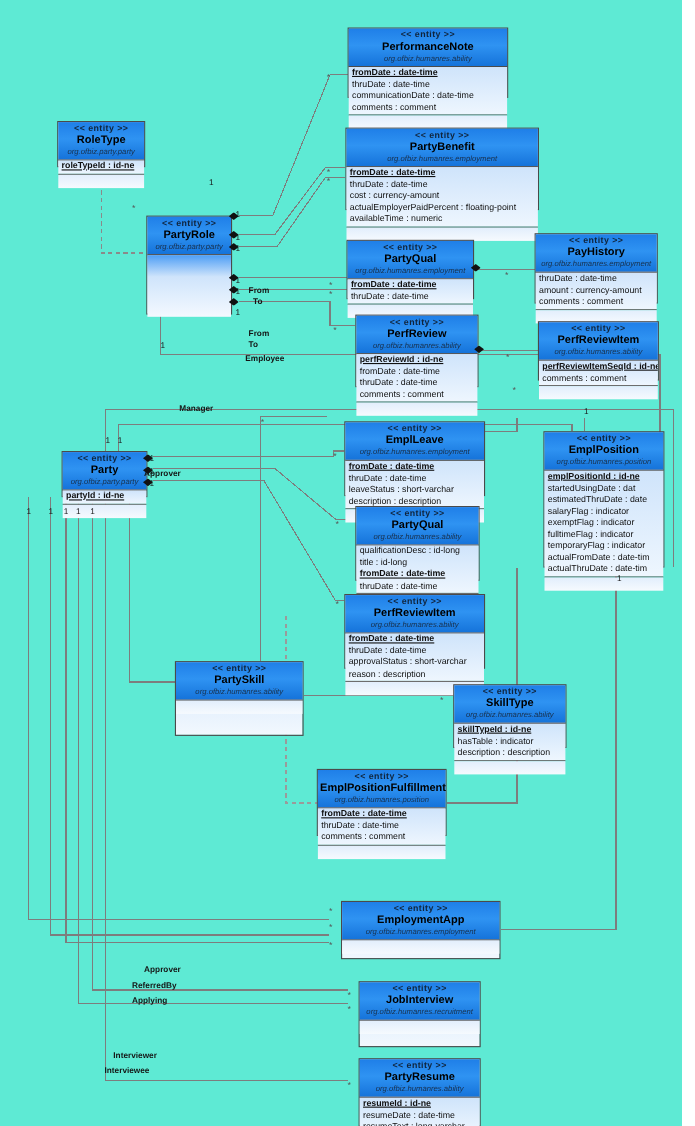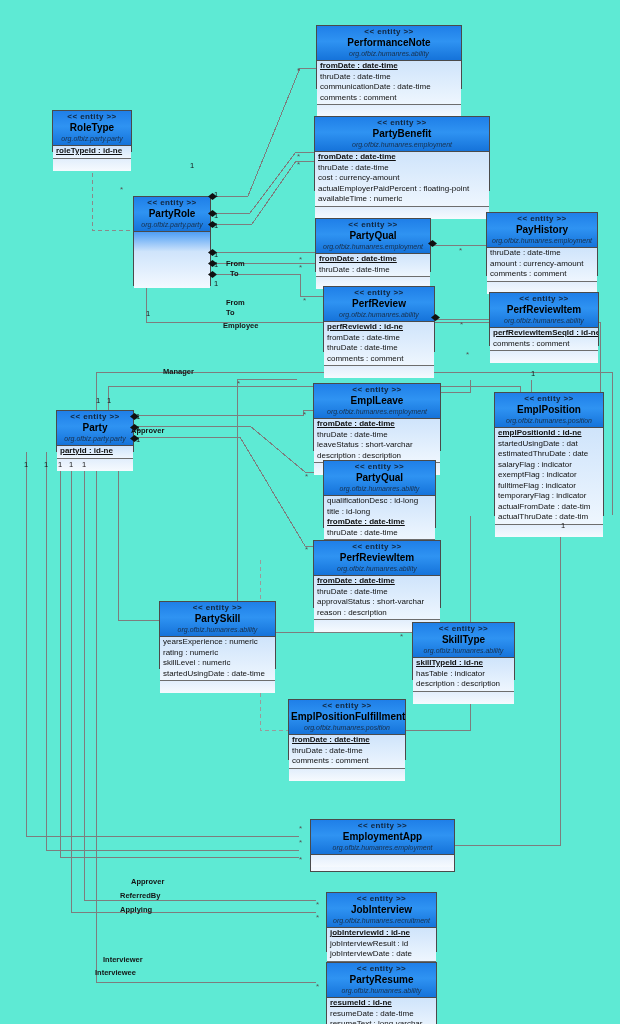--- a/index.html
+++ b/index.html
@@ -337,26 +337,20 @@
           <div class="attr">reason : description</div>
         </div>
         <div class="efoot"></div>
       </div>
       <div class="entity" style="left: 159px; top: 601px; width: 117px; height: 68px;">
         <div class="ehead">
           <div class="stereo">&lt;&lt; entity &gt;&gt;</div>
           <div class="ename">PartySkill</div>
           <div class="epkg">org.ofbiz.humanres.ability</div>
         </div>
-        <div class="eattrs">
-          <div class="attr">yearsExperience : numeric</div>
-          <div class="attr">rating : numeric</div>
-          <div class="attr">skillLevel : numeric</div>
-          <div class="attr">startedUsingDate : date-time</div>
-        </div>
         <div class="efoot"></div>
       </div>
       <div class="entity" style="left: 412px; top: 622px; width: 103px; height: 58px;">
         <div class="ehead">
           <div class="stereo">&lt;&lt; entity &gt;&gt;</div>
           <div class="ename">SkillType</div>
           <div class="epkg">org.ofbiz.humanres.ability</div>
         </div>
         <div class="eattrs">
           <div class="attr pk">skillTypeId : id-ne</div>
@@ -384,25 +378,20 @@
           <div class="ename">EmploymentApp</div>
           <div class="epkg">org.ofbiz.humanres.employment</div>
         </div>
         <div class="efoot"></div>
       </div>
       <div class="entity" style="left: 326px; top: 892px; width: 111px; height: 60px;">
         <div class="ehead">
           <div class="stereo">&lt;&lt; entity &gt;&gt;</div>
           <div class="ename">JobInterview</div>
           <div class="epkg">org.ofbiz.humanres.recruitment</div>
-        </div>
-        <div class="eattrs">
-          <div class="attr pk">jobInterviewId : id-ne</div>
-          <div class="attr">jobInterviewResult : id</div>
-          <div class="attr">jobInterviewDate : date</div>
         </div>
         <div class="efoot"></div>
       </div>
       <div class="entity" style="left: 326px; top: 962px; width: 111px; height: 62px;">
         <div class="ehead">
           <div class="stereo">&lt;&lt; entity &gt;&gt;</div>
           <div class="ename">PartyResume</div>
           <div class="epkg">org.ofbiz.humanres.ability</div>
         </div>
         <div class="eattrs">

